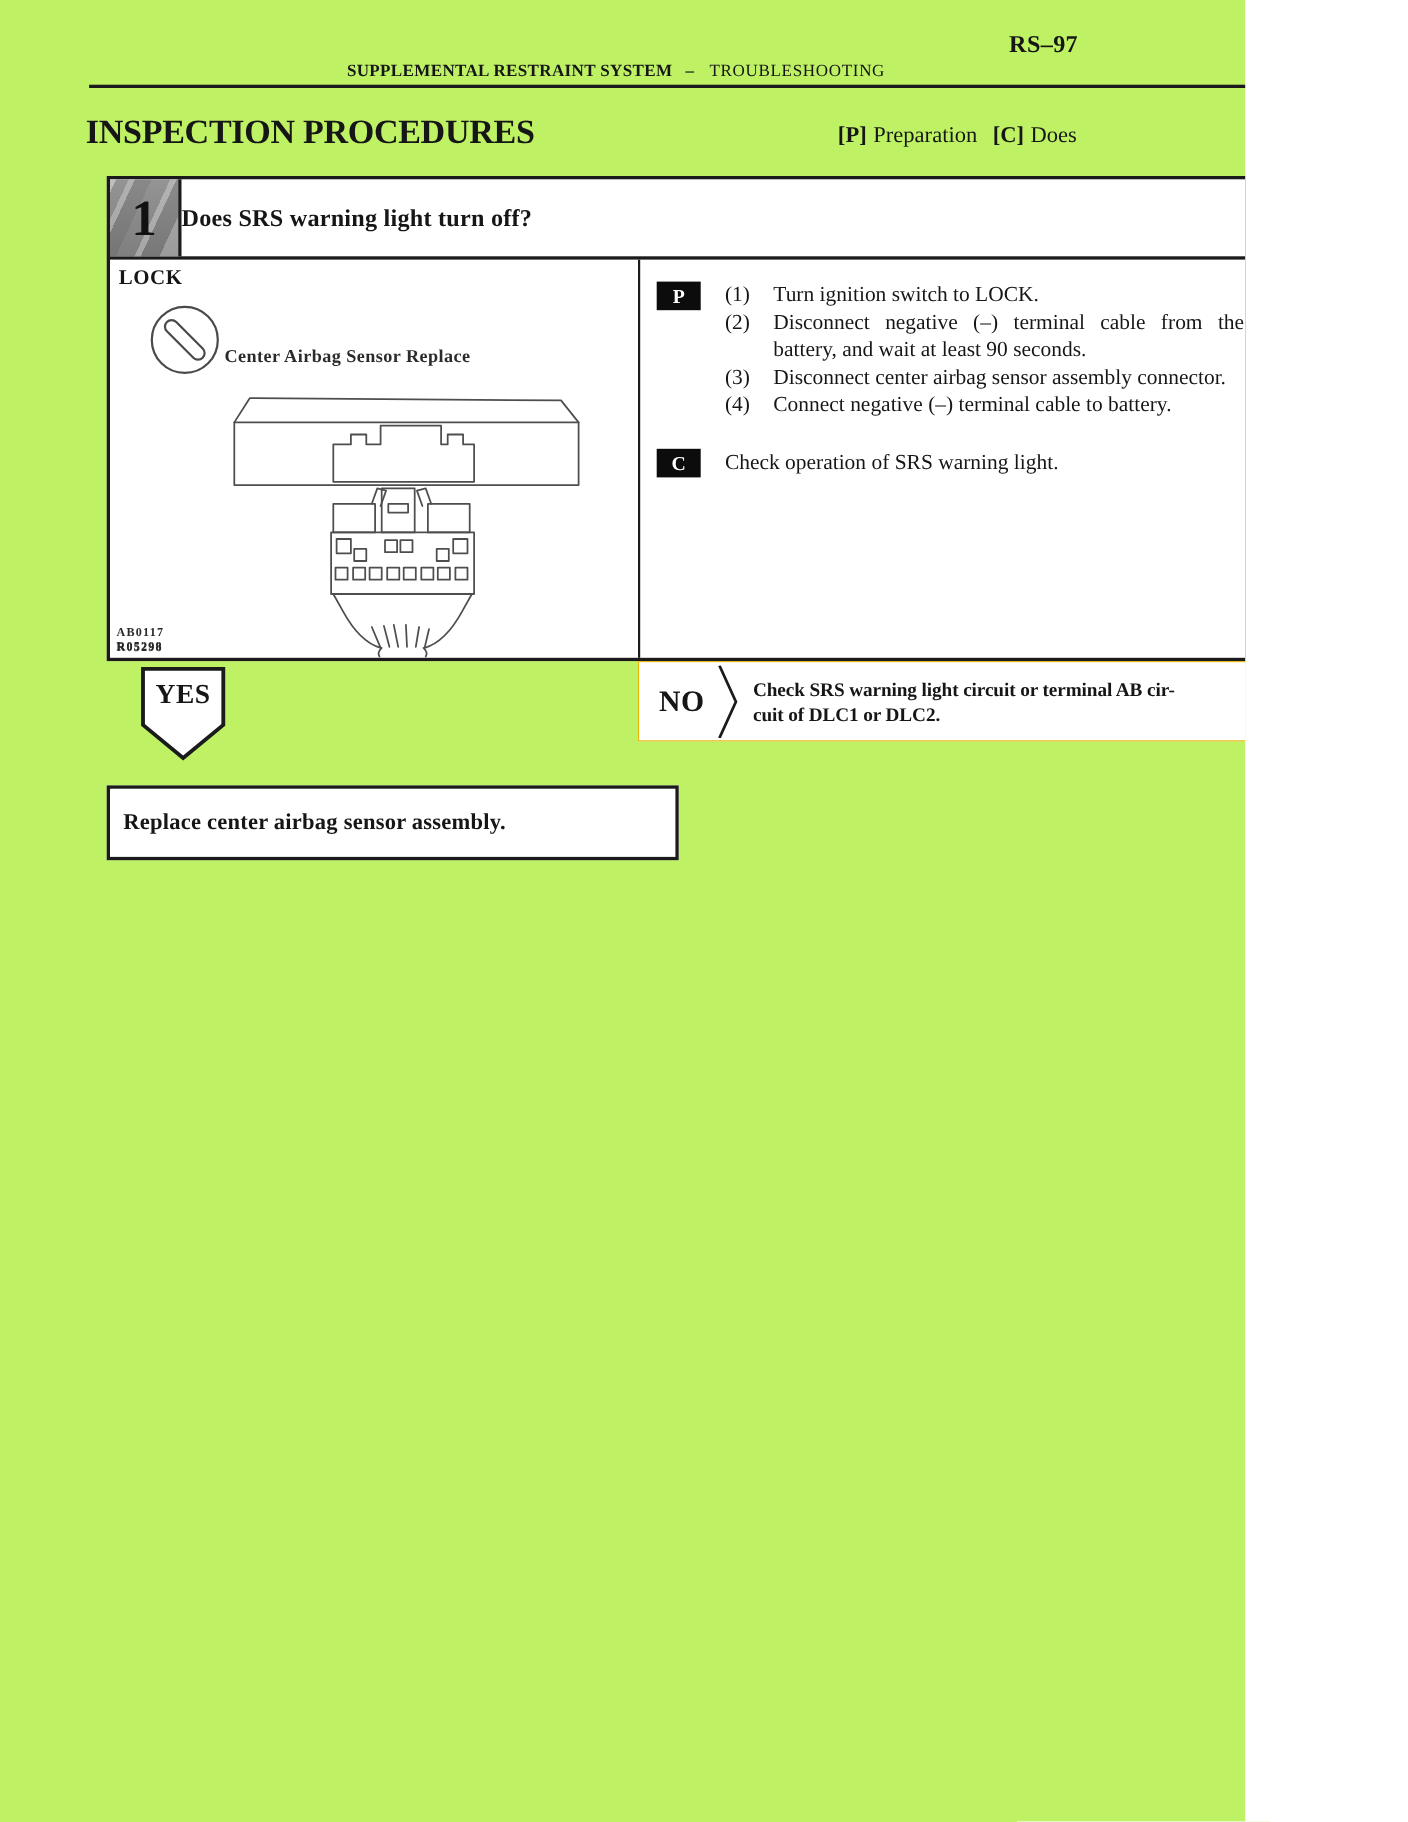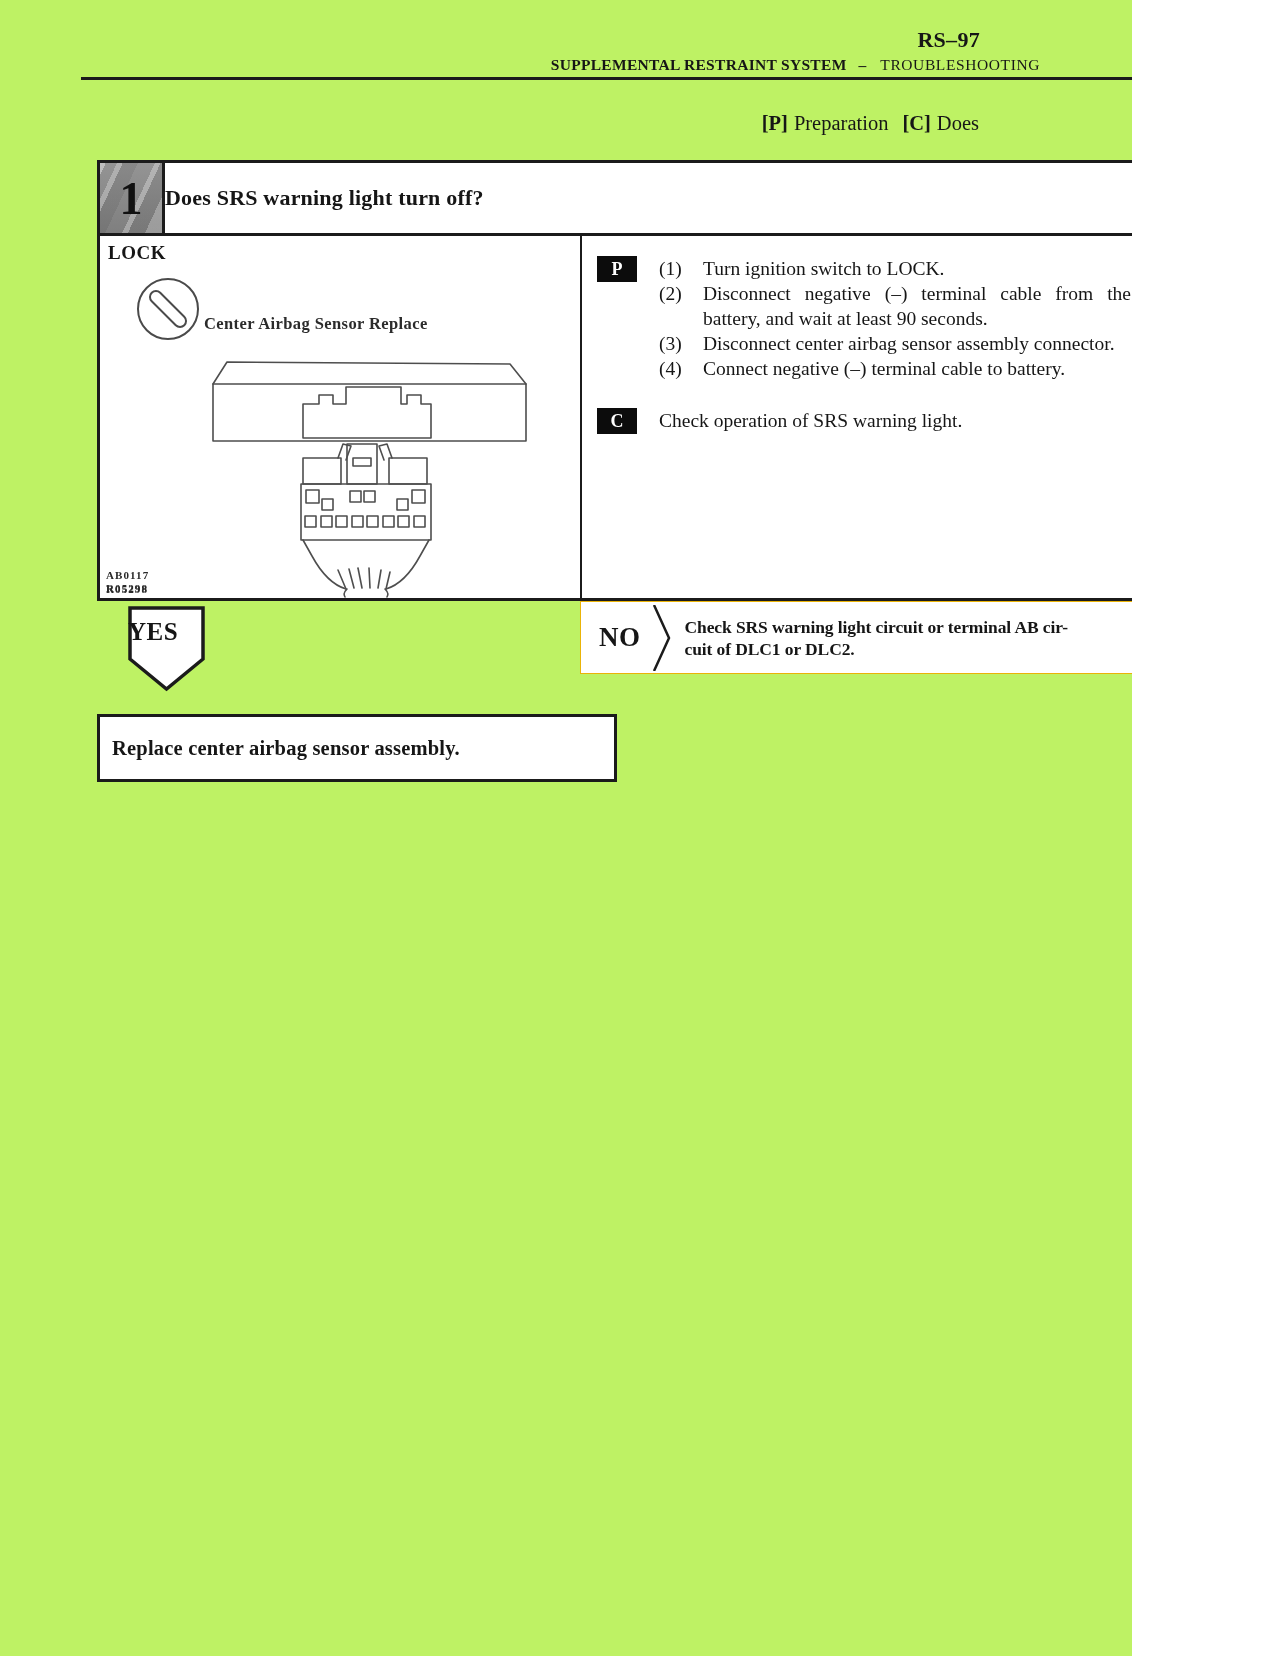--- a/index.html
+++ b/index.html
@@ -5,21 +5,21 @@
   html,body { margin:0; padding:0; background:#ffffff; }
   .page {
     position:relative; width:1132px; height:1656px;
     background:#bef264; color:#161616;
     font-family:Liberation Serif, serif;
     overflow:hidden;
   }
 
   
   .page-num { position:absolute; top:27px; right:152px; font-size:22px; font-weight:bold; letter-spacing:.3px; }
-  .running-header { position:absolute; top:56px; left:80px; width:960px; text-align:right; font-size:15.5px; white-space:nowrap; }
+  .running-header { position:absolute; top:56px; left:80px; width:960px; text-align:center; font-size:15.5px; white-space:nowrap; }
   .rh-section { font-weight:bold; letter-spacing:.3px; }
   .rh-dash { font-weight:bold; margin:0 14px 0 12px; }
   .rh-sub { letter-spacing:.6px; }
   .header-rule { position:absolute; top:77px; left:81px; width:1118px; height:0; border-top:3px solid #1b1b1b; }
 
   .doc-title { position:absolute; top:102px; left:78px; font-size:31px; font-weight:800; letter-spacing:-.3px; }
   .legend { position:absolute; top:112px; right:153px; font-size:20.5px; white-space:nowrap; }
   .lg-tag { font-weight:bold; }
   .lg-label { margin-left:6px; }
   .lg-gap { display:inline-block; width:14px; }
@@ -62,36 +62,37 @@
   .check-text { margin-left:22px; font-size:19.5px; line-height:26px; }
 
   
   .no-box { position:absolute; left:580px; top:601px; width:555px; height:73px; border:1px solid #eab308; box-sizing:border-box; background:#fff; display:flex; align-items:center; }
   .no-label { font-size:27px; font-weight:bold; margin-left:18px; letter-spacing:.5px; }
   .no-chevron { margin-left:10px; flex:none; display:flex; }
   .no-text { margin-left:12px; font-weight:bold; font-size:17.5px; line-height:22px; letter-spacing:-.1px; white-space:nowrap; }
 
   
   .yes-flag { position:absolute; left:128px; top:606px; width:78px; height:86px; }
-  .yes-label { position:absolute; top:12px; left:0; width:77px; text-align:left; font-size:25px; font-weight:bold; letter-spacing:.5px; }
+  .yes-label { position:absolute; top:12px; left:0; width:77px; text-align:center; font-size:25px; font-weight:bold; letter-spacing:.5px; }
 
   
   .action-box { position:absolute; left:97px; top:714px; width:520px; height:68px; border:3px solid #1b1b1b; box-sizing:border-box; background:#fff; display:flex; align-items:center; padding-left:12px; font-size:20.5px; font-weight:bold; letter-spacing:.2px; }
 </style>
 </head>
 <body>
 
 <div class="page">
 
   <div class="page-num">RS–97</div>
   <div class="running-header">
     <span class="rh-section">SUPPLEMENTAL RESTRAINT SYSTEM</span><span class="rh-dash">–</span><span class="rh-sub">TROUBLESHOOTING</span>
   </div>
   <div class="header-rule"></div>
 
+  <div class="doc-title">INSPECTION PROCEDURES</div>
   <div class="legend">
     <span class="lg-tag">[P]</span><span class="lg-label">Preparation</span><span class="lg-gap"></span><span class="lg-tag">[C]</span><span class="lg-label">Does</span>
   </div>
 
   <div class="main-box">
     <div class="header-row">
       <div class="num-cell">1</div>
       <div class="q-title">Does SRS warning light turn off?</div>
     </div>
     <div class="body-row">

